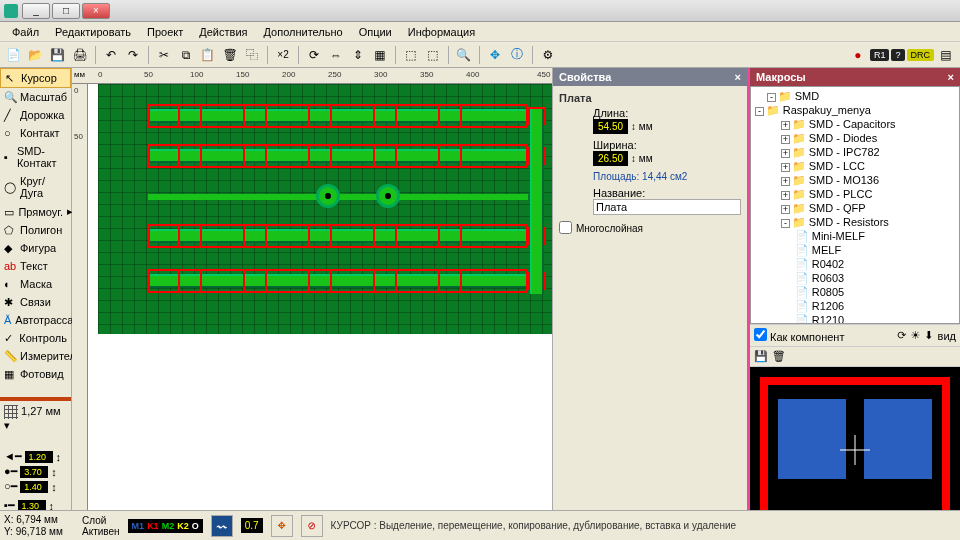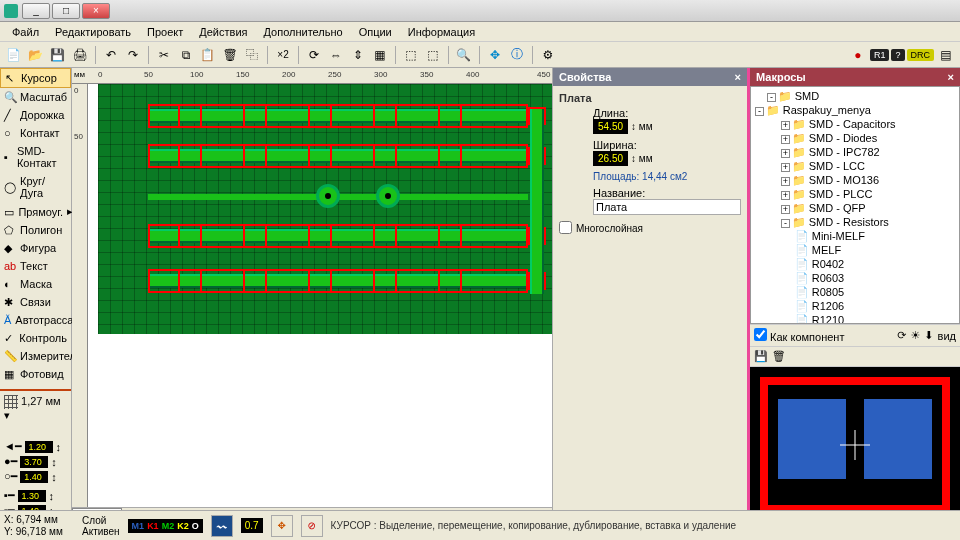--- a/index.html
+++ b/index.html
@@ -21,21 +21,21 @@
 .tright { margin-left: auto; display: flex; gap: 2px; align-items: center; }
 .badge { padding: 1px 4px; background: #222; color: #fff; font-size: 9px; border-radius: 2px; }
 .badge.y { background: #cc0; color: #000; }
 
 .maingrid { display: grid; grid-template-columns: 72px 1fr 198px 210px; height: 442px; }
 
 .toolpanel { background: #ece9d8; border-right: 1px solid #aaa; }
 .tool { padding: 3px 4px; display: flex; align-items: center; gap: 4px; cursor: default; }
 .tool.sel { background: #fde7a1; border: 1px solid #d8a030; }
 .tool .ticon { width: 12px; height: 12px; display: inline-block; }
-.sizebox { margin-top: 6px; padding: 4px; border-top: 2px solid #c2410c; }
+.sizebox { margin-top: 14px; padding: 4px; border-top: 4px solid #c2410c; }
 .sizebox .grid-icon { width: 14px; height: 14px; background: repeating-linear-gradient(#555 0 1px, transparent 1px 4px), repeating-linear-gradient(90deg,#555 0 1px, transparent 1px 4px); display: inline-block; vertical-align: middle; }
 .tracks { margin-top: 10px; padding: 4px; }
 .trackrow { display: flex; gap: 3px; margin-bottom: 2px; align-items: center; }
 .trackval { background: #000; color: #ff0; padding: 1px 4px; font-size: 9px; min-width: 28px; }
 
 .canvaswrap { background: #fff; position: relative; overflow: hidden; }
 .ruler-h { height: 16px; background: #ece9d8; border-bottom: 1px solid #888; position: relative; font-size: 8px; }
 .ruler-v { width: 16px; background: #ece9d8; border-right: 1px solid #888; position: absolute; left: 0; top: 16px; bottom: 16px; }
 .ruler-h .tick { position: absolute; top: 2px; font-size: 8px; color: #333; }
 .ruler-v .tick { position: absolute; left: 2px; font-size: 8px; color: #333; }

